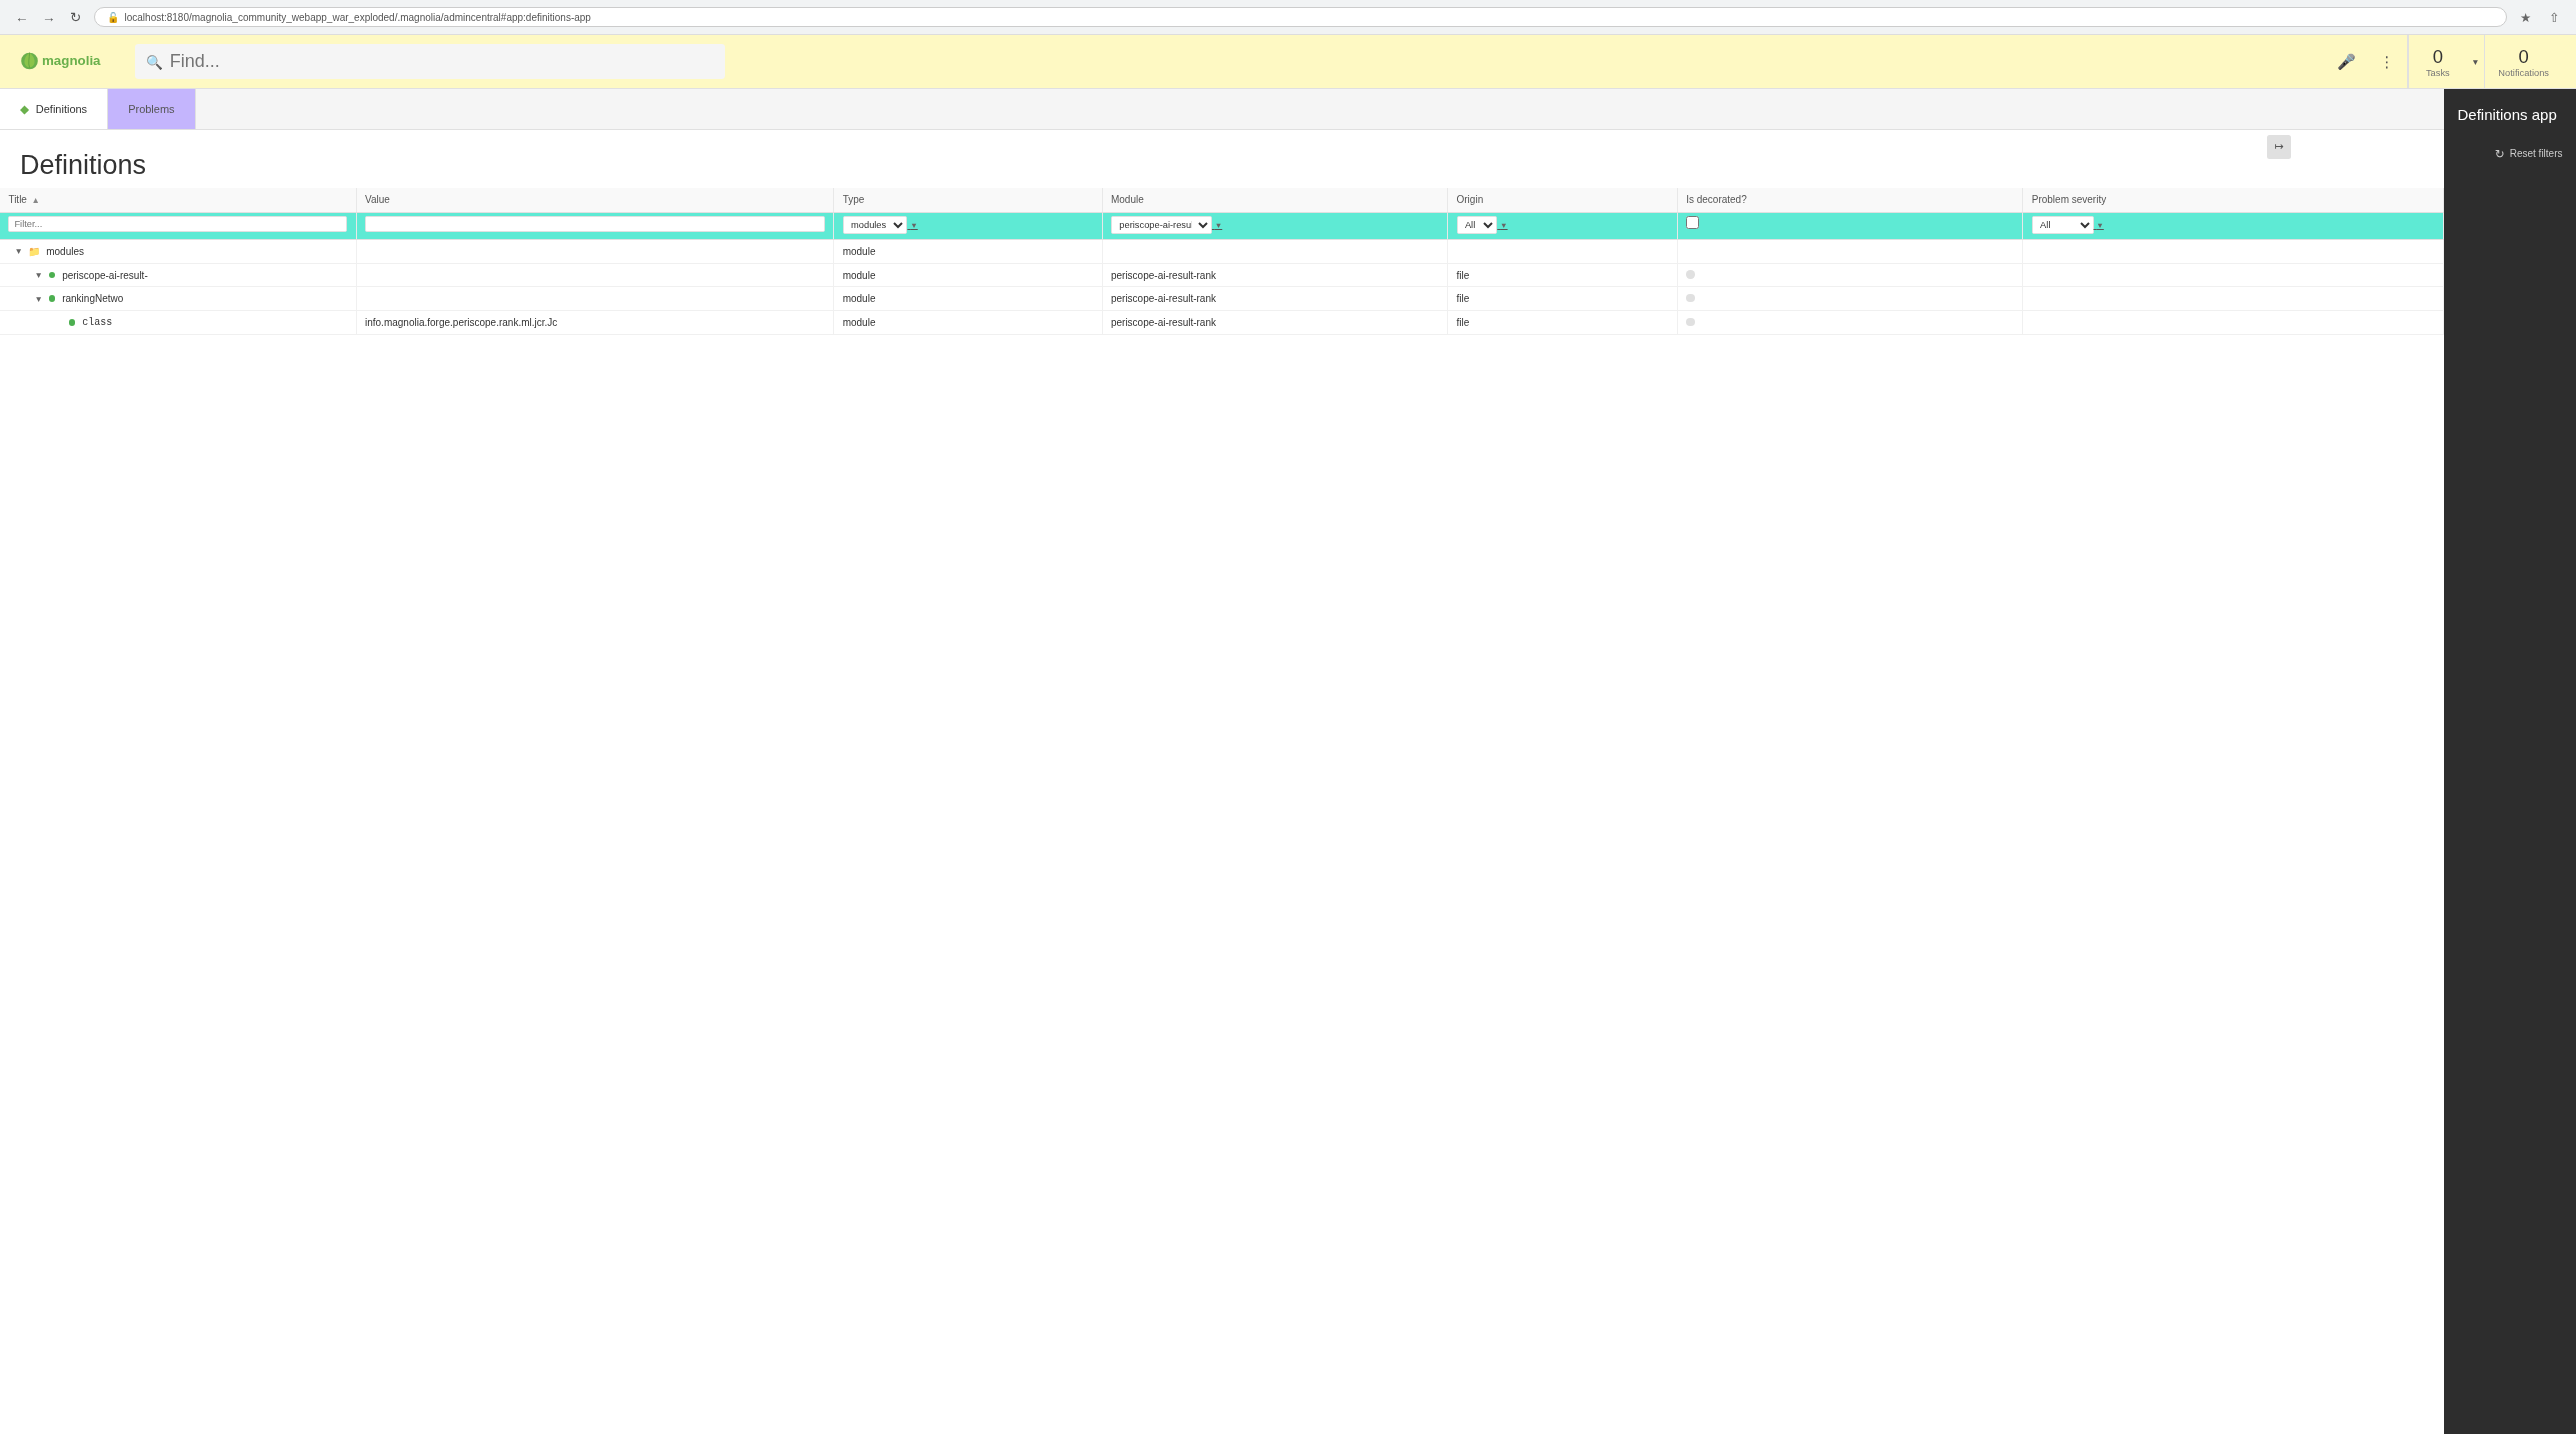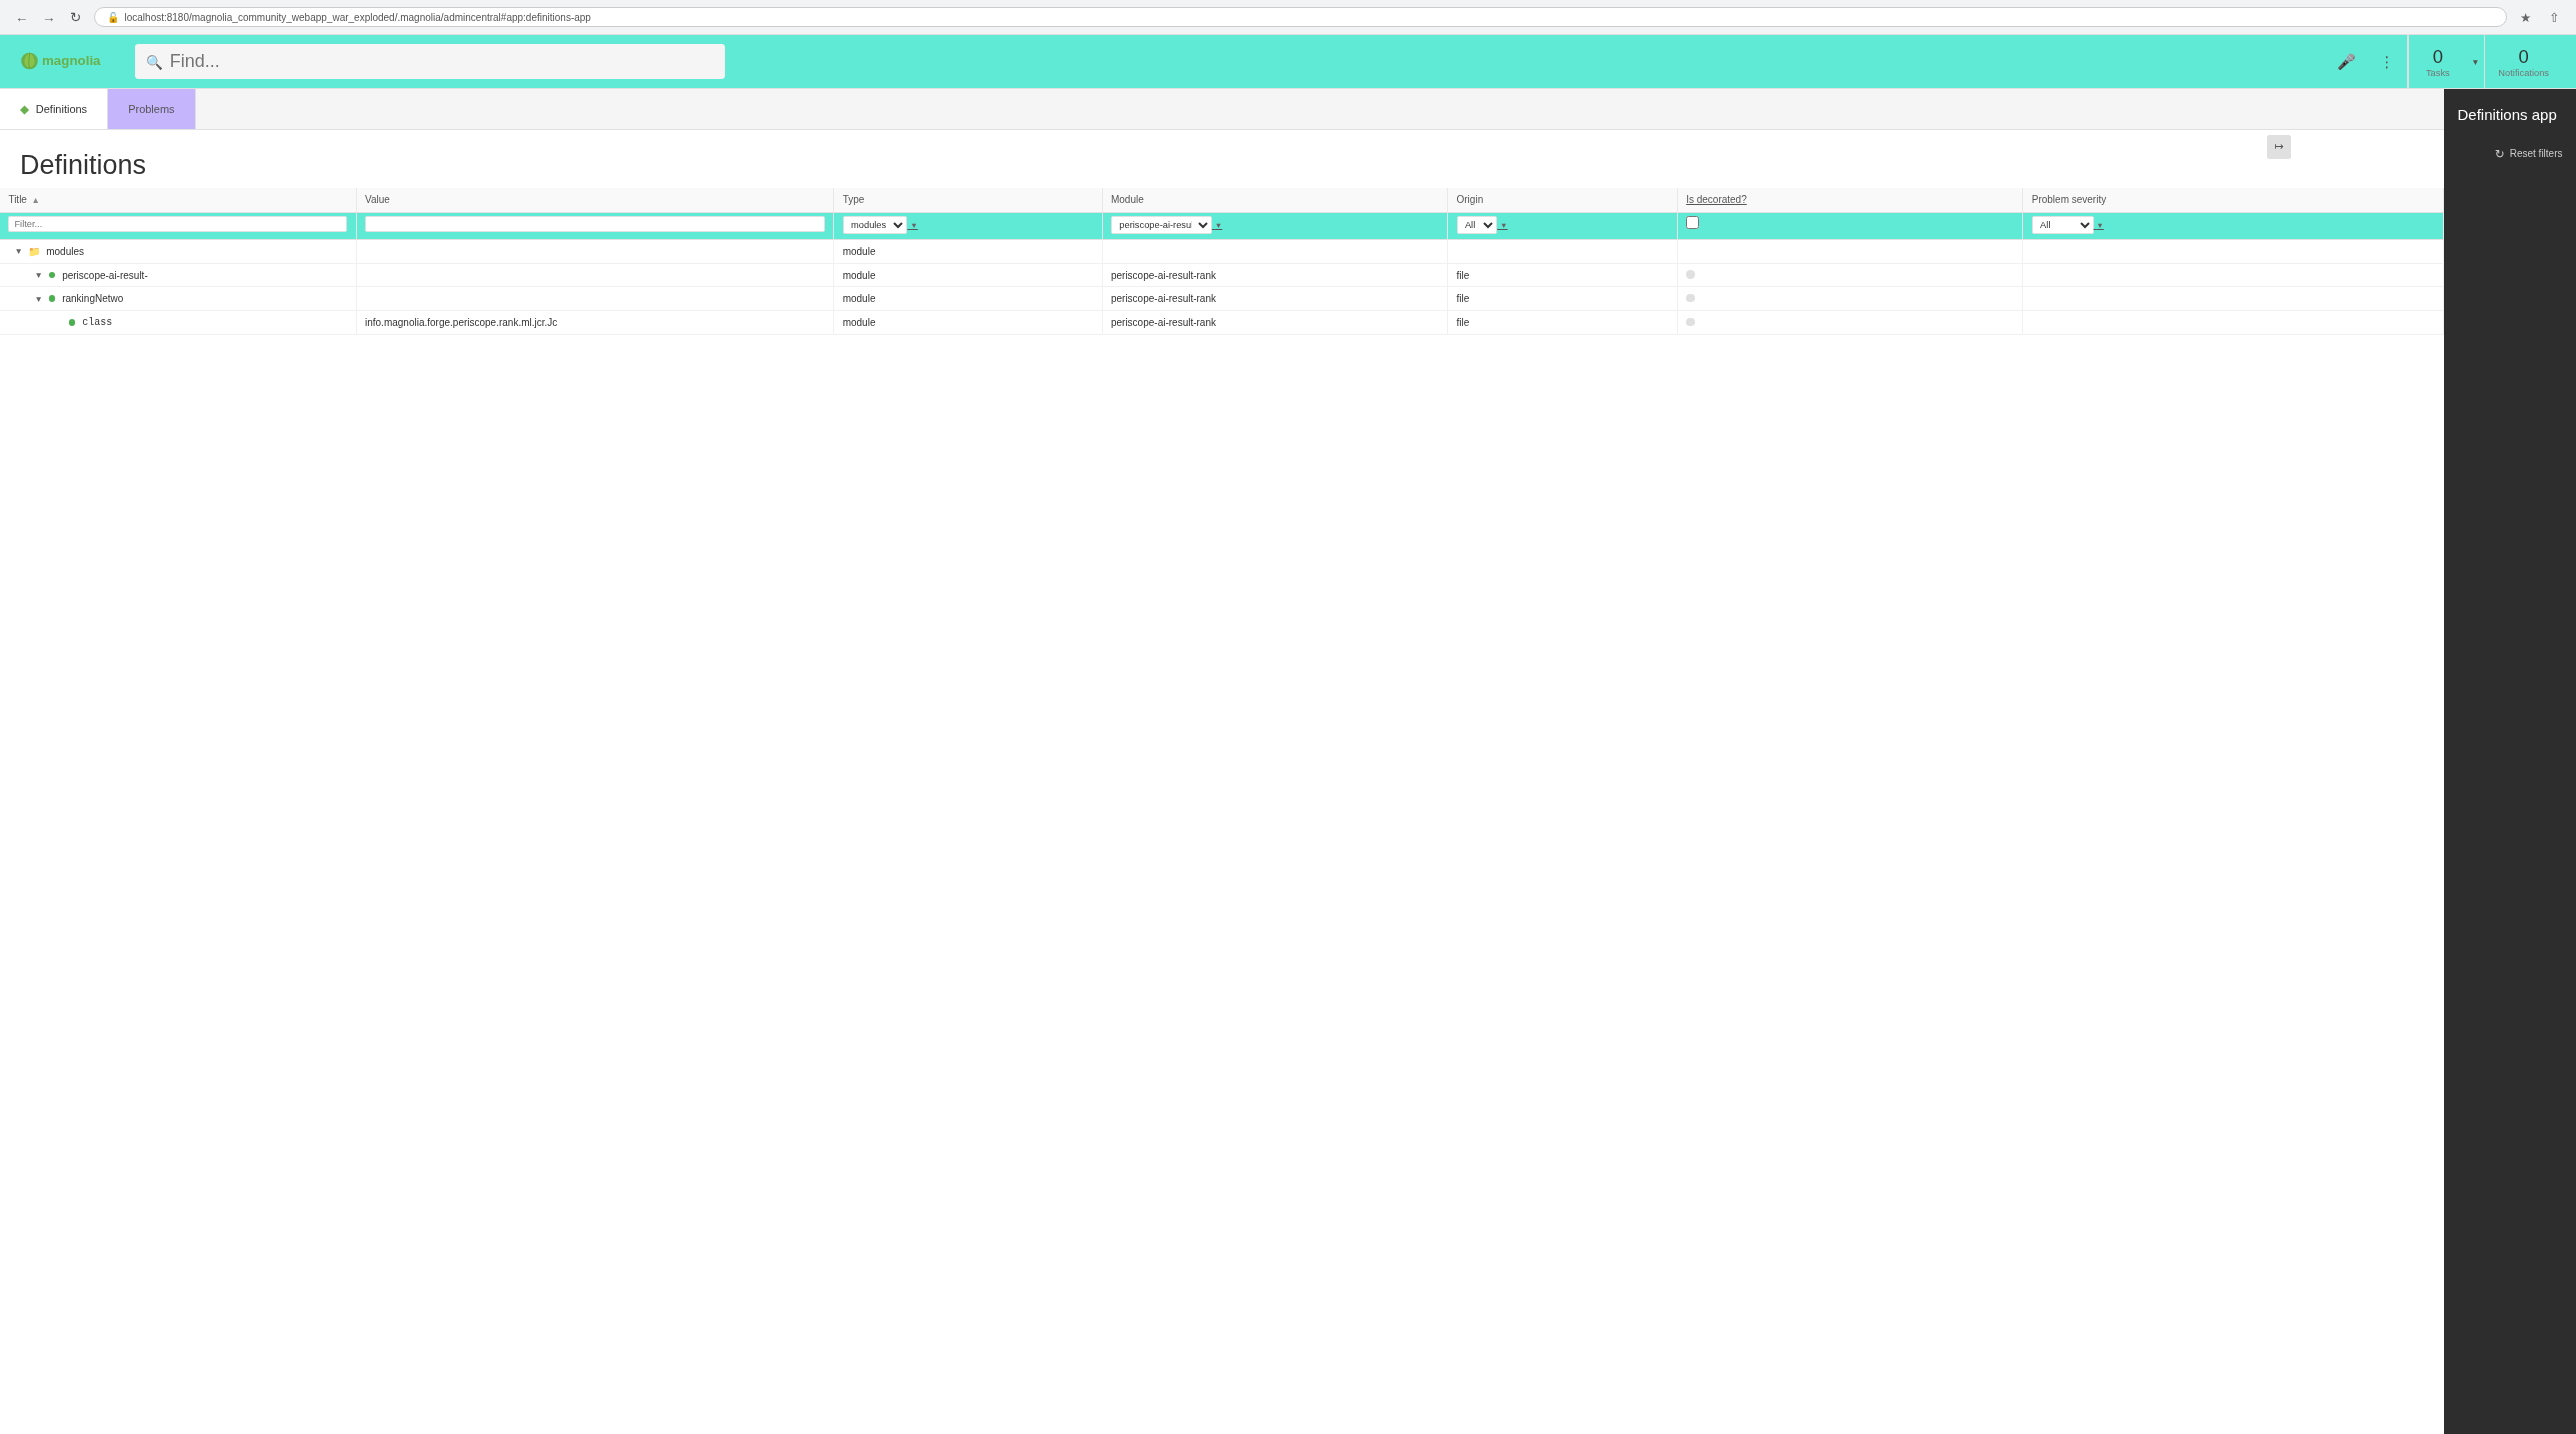--- a/index.html
+++ b/index.html
@@ -41,21 +41,21 @@
       background: none; border: none; cursor: pointer;
       border-radius: 50%; display: flex; align-items: center; justify-content: center;
       color: #666; font-size: 12.6px;
     }
 
     
     .app-shell { display: flex; flex-direction: column; height: calc(100vh - 35px); }
 
     
     .top-bar {
-      background: #5eead4;
+      background: #fef9c3;
       border-bottom: 0.8px solid #e0e0e0;
       display: flex;
       align-items: center;
       padding: 0 13.5px;
       height: 54px;
       flex-shrink: 0;
     }
     .logo { margin-right: 20px; }
     .logo svg { width: 101px; height: 30px; }
     .search-bar {
@@ -371,21 +371,21 @@
                 </th>
                 <th class="resizable" style="width:118px;">
                   <span>Type</span>
                 </th>
                 <th class="resizable" style="width:152px;">
                   <span>Module</span>
                 </th>
                 <th class="resizable" style="width:101px;">
                   <span>Origin</span>
                 </th>
-                <th class="resizable" style="width:152px;text-decoration:underline;">
+                <th class="resizable" style="width:152px;">
                   <span>Is decorated?</span>
                 </th>
                 <th class="resizable" style="width:185px;">
                   <span>Problem severity</span>
                 </th>
               </tr>
 
               <tr class="filter-row">
                 <th>
                   <input class="col-filter" placeholder="Filter..." style="">

